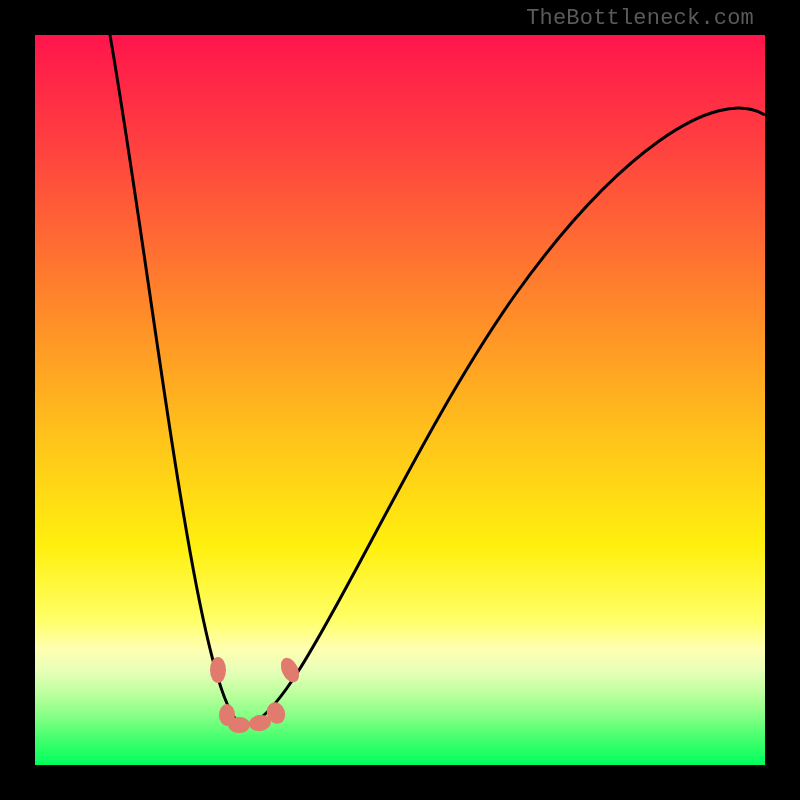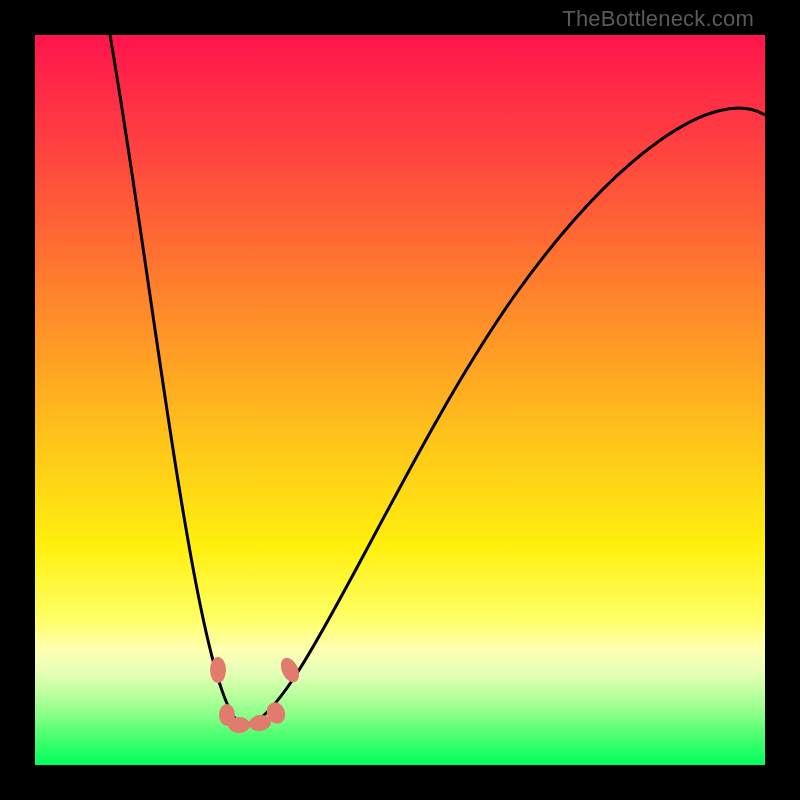--- a/index.html
+++ b/index.html
@@ -11,20 +11,21 @@
     overflow: hidden;
     font-family: Arial, Helvetica, sans-serif;
   }
   .frame {
     position: absolute;
     left: 0;
     top: 0;
     width: 764px;
     height: 800px;
     background: #000;
+    font-family: Liberation Mono, monospace;
   }
   .plot {
     position: absolute;
     left: 35px;
     top: 35px;
     width: 730px;
     height: 730px;
     background: linear-gradient(to bottom,
       #ff154c 0%,
       #ff3d41 14%,

